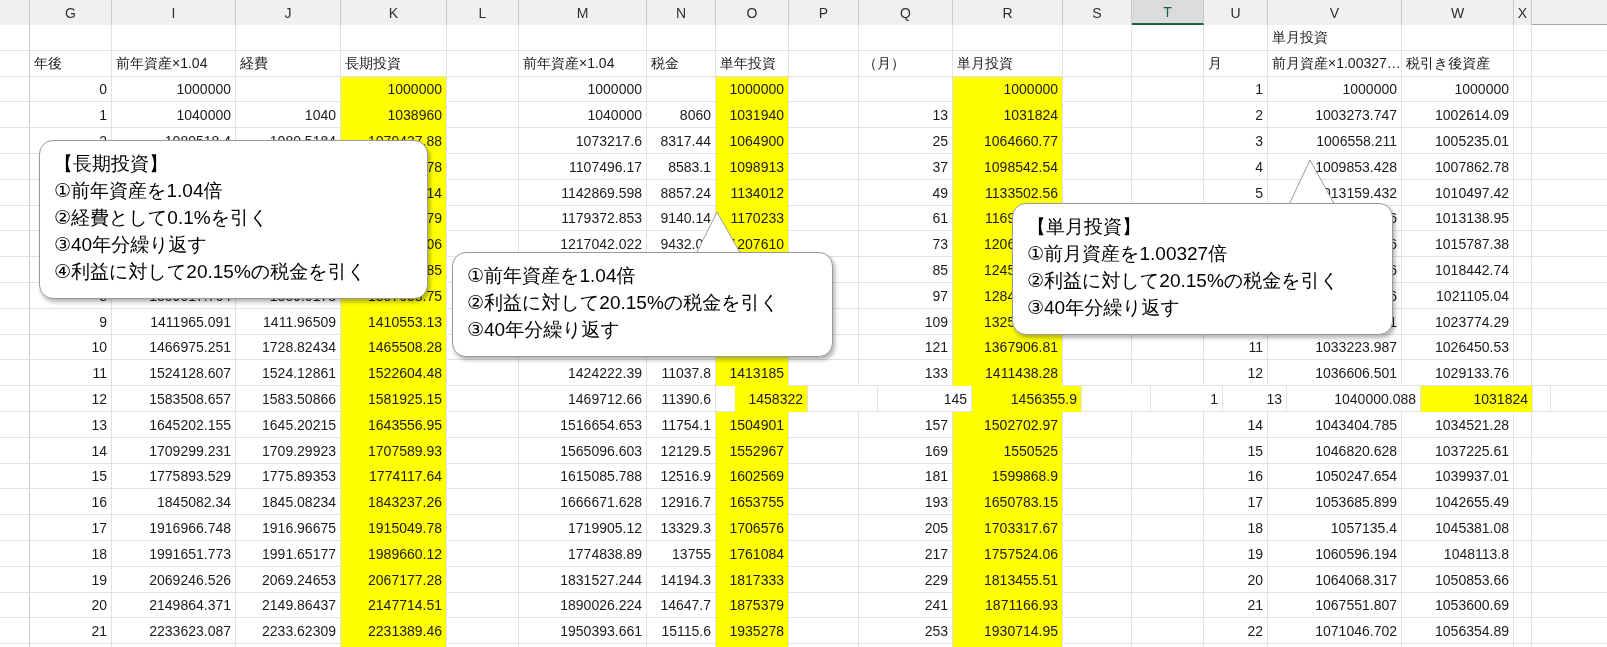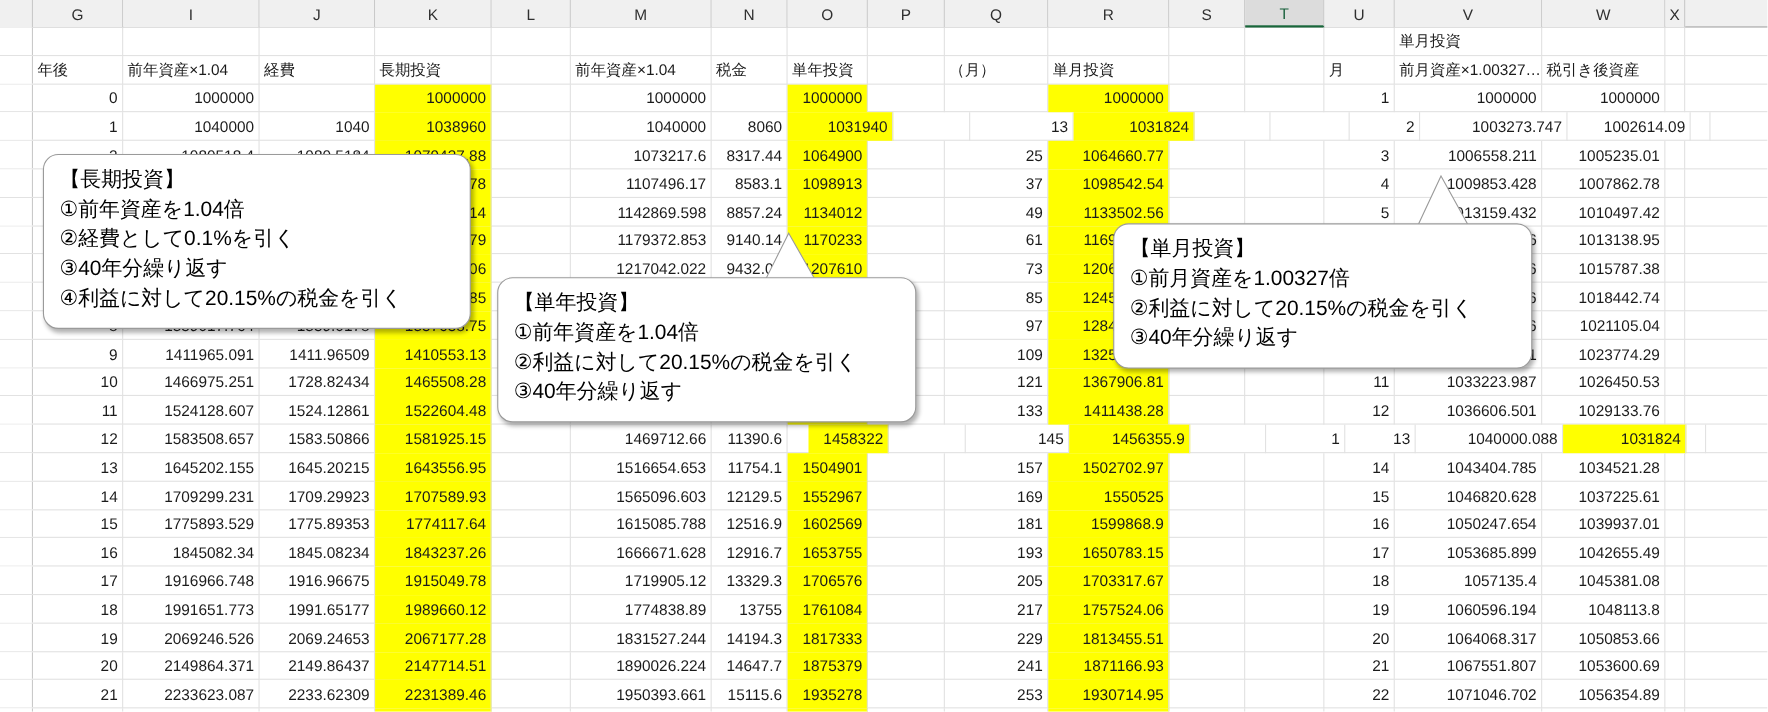--- a/index.html
+++ b/index.html
@@ -192,21 +192,21 @@
       </div>
       <div class="row">
         <div class="gutter" style="width: 30px;"></div>
         <div class="cell num" style="width: 82px;">1</div>
         <div class="cell num" style="width: 124px;">1040000</div>
         <div class="cell num" style="width: 105px;">1040</div>
         <div class="cell num hl" style="width: 106px;">1038960</div>
         <div class="cell num" style="width: 72px;"></div>
         <div class="cell num" style="width: 128px;">1040000</div>
         <div class="cell num" style="width: 69px;">8060</div>
-        <div class="cell num hl" style="width: 96px;">1031940</div>
+        <div class="cell num hl" style="width: 73px;">1031940</div>
         <div class="cell num" style="width: 70px;"></div>
         <div class="cell num" style="width: 94px;">13</div>
         <div class="cell num hl" style="width: 110px;">1031824</div>
         <div class="cell num" style="width: 69px;"></div>
         <div class="cell num" style="width: 72px;"></div>
         <div class="cell num" style="width: 64px;">2</div>
         <div class="cell num" style="width: 134px;">1003273.747</div>
         <div class="cell num" style="width: 112px;">1002614.09</div>
         <div class="cell num" style="width: 18px;"></div>
       </div>
@@ -646,21 +646,20 @@
     <div>④利益に対して20.15%の税金を引く</div>
   </div>
 
   <div class="tail" style="left:0;top:0;">
     <svg width="1607" height="647" style="position:absolute;left:0;top:0;pointer-events:none;">
       <polygon points="717,212 742,256 695,256" fill="#ffffff" stroke="#9a9a9a" stroke-width="1"></polygon>
       <line x1="697" y1="255" x2="740" y2="255" stroke="#ffffff" stroke-width="3"></line>
     </svg>
   </div>
   <div class="callout" id="callout-1" style="left:452px;top:252px;width:381px;">
-    <div>【単年投資】</div>
     <div>①前年資産を1.04倍</div>
     <div>②利益に対して20.15%の税金を引く</div>
     <div>③40年分繰り返す</div>
   </div>
 
   <div class="tail" style="left:0;top:0;">
     <svg width="1607" height="647" style="position:absolute;left:0;top:0;pointer-events:none;">
       <polygon points="1310,160 1336,207 1288,207" fill="#ffffff" stroke="#9a9a9a" stroke-width="1"></polygon>
       <line x1="1290" y1="206" x2="1334" y2="206" stroke="#ffffff" stroke-width="3"></line>
     </svg>

